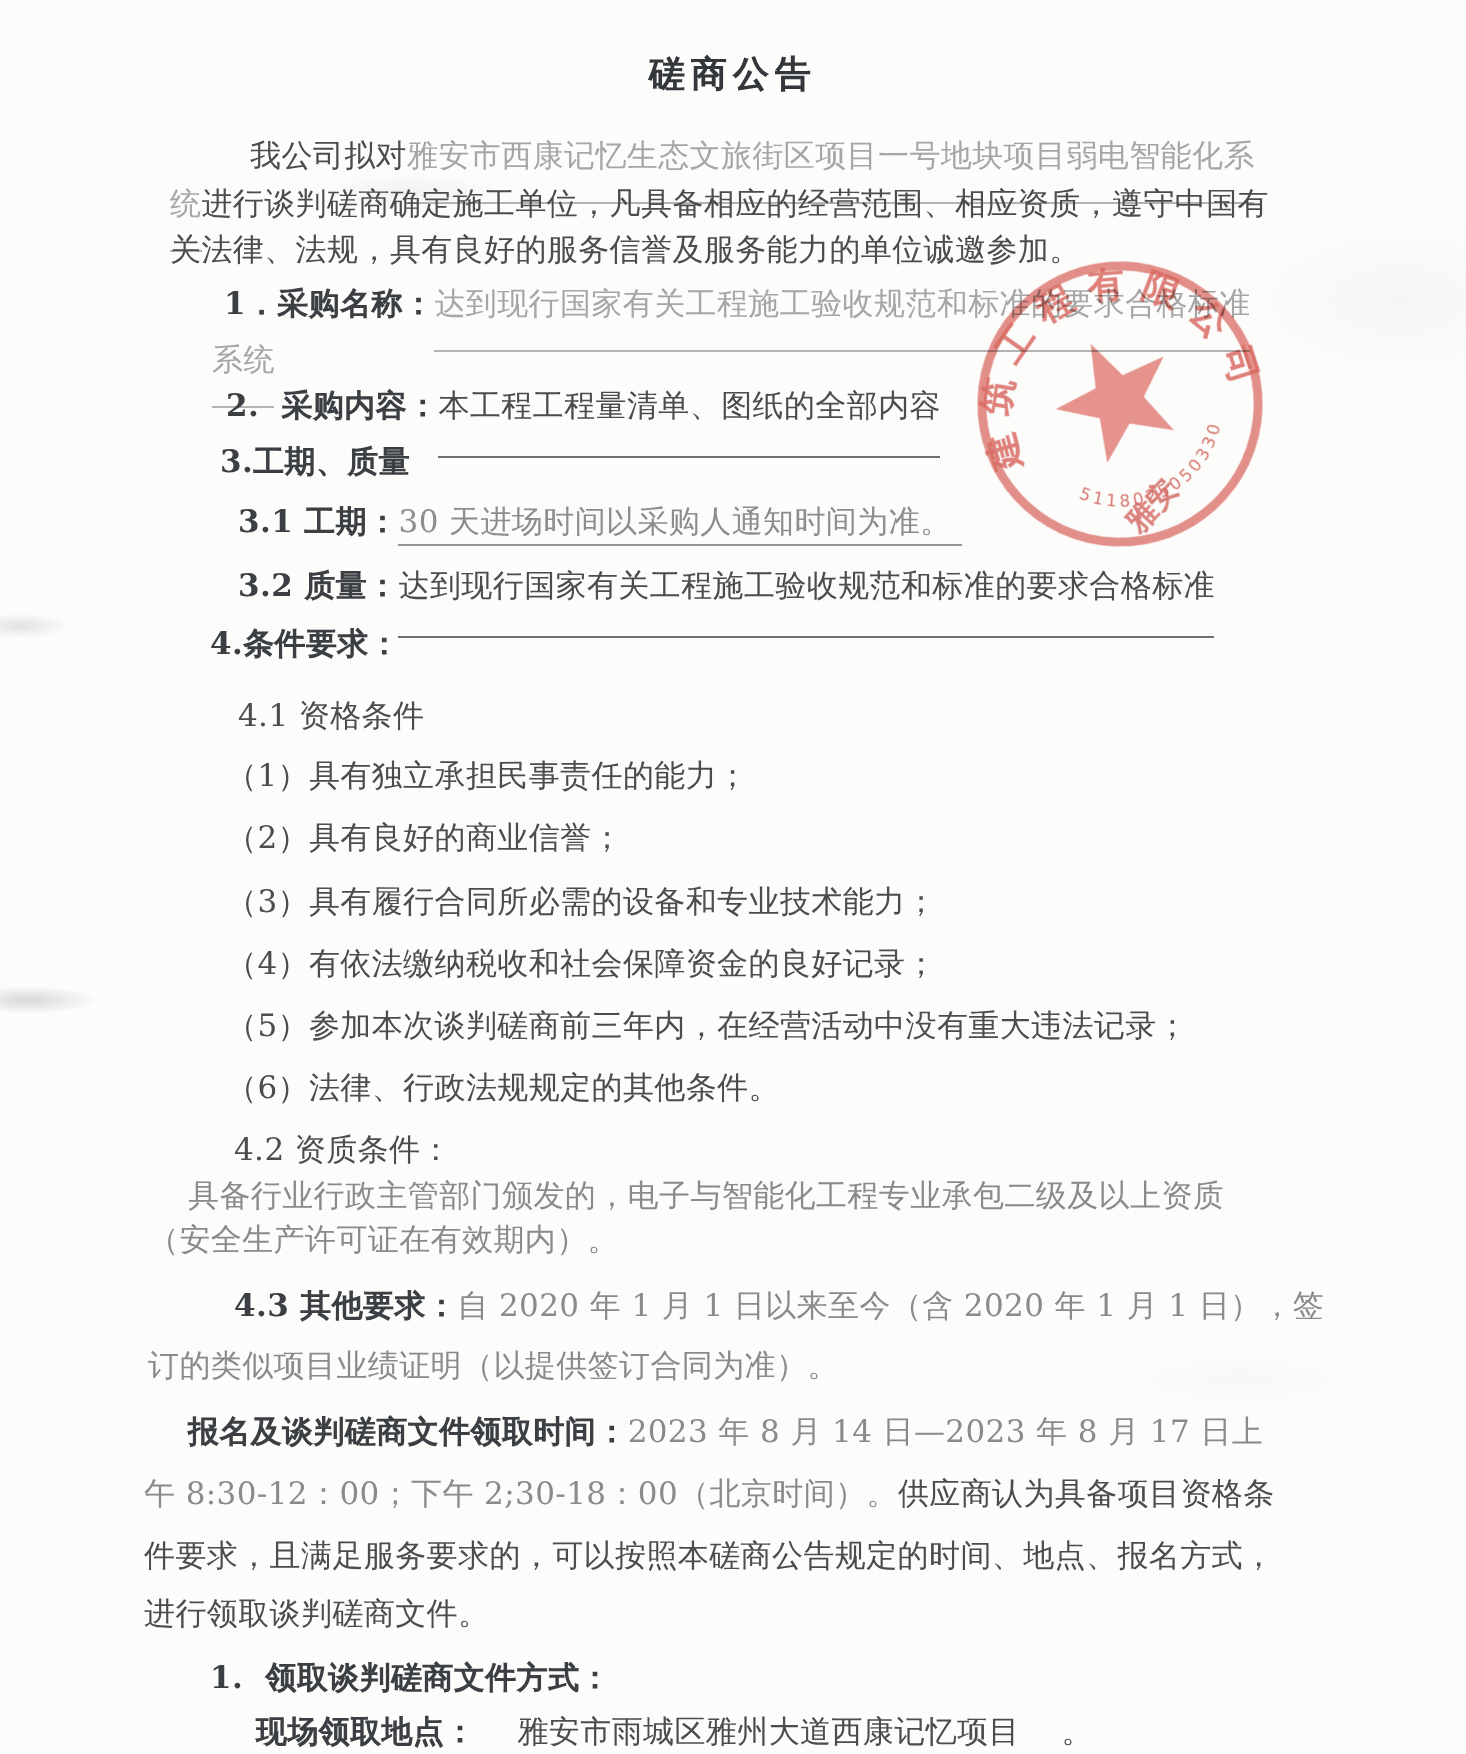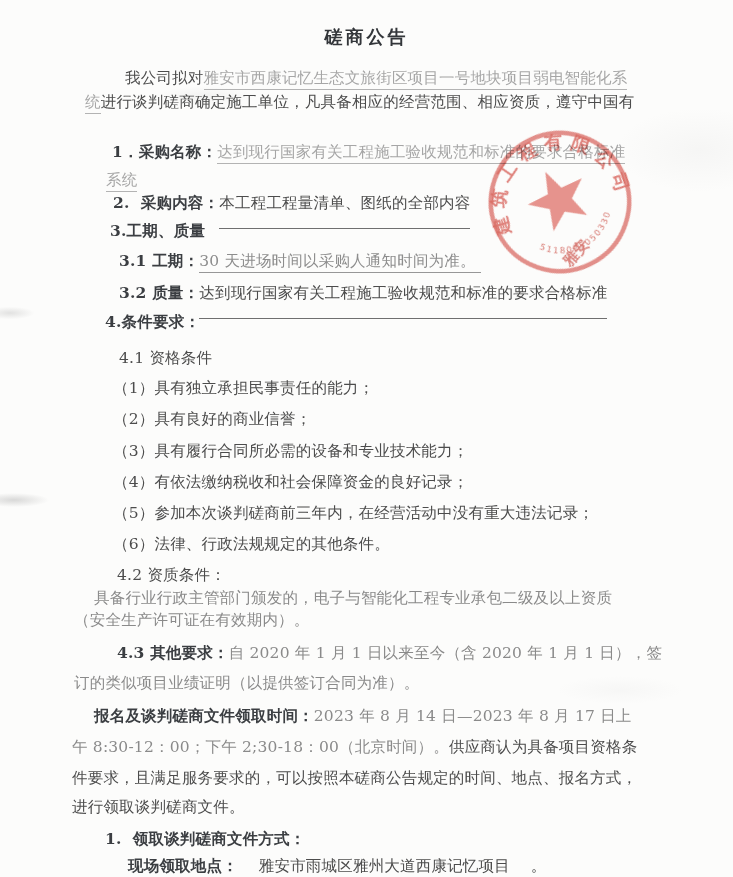--- a/index.html
+++ b/index.html
@@ -17,41 +17,42 @@
     color:#4c4c4c;
   }
   .title{
     position:absolute;top:8px;left:0;width:100%;text-align:center;
     font-size:18px;font-weight:bold;color:#33363a;letter-spacing:3px;margin-top:17px;
   }
   .ln{position:absolute;white-space:pre;font-size:15.5px;letter-spacing:.2px;line-height:21px;}
   .b{font-weight:bold;color:#3b3e42;}
   .n{color:#4c4c4c;}
   .g{color:#8a8a8a;}
-  .fu{color:#a6a6a6;border-bottom:1px solid #b3b3b3;padding-bottom:2px;}
+  .fu{color:#a6a6a6;border-bottom:1px solid #b3b3b3;padding-bottom:14px;}
   .du{color:#4c4c4c;border-bottom:1px solid #6f6f6f;padding-bottom:16px;}
   .gu{color:#8d8d8d;border-bottom:1px solid #979797;padding-bottom:2px;}
   .seal{
     position:absolute;left:486px;top:128px;width:148px;height:148px;
     transform:rotate(-26deg);
     mix-blend-mode:multiply;opacity:.9;filter:blur(.35px);
     pointer-events:none;
   }
   .seal text{font-family:"DejaVu Serif","Liberation Serif",serif;}
   .seal .serial{font-family:"DejaVu Sans","Liberation Sans",sans-serif;}
 </style>
 </head>
 <body>
 
 <div class="page">
 
   <div class="title">磋商公告</div>
 
   <div class="ln" style="top:68px;left:125px;"><span class="n">我公司拟对</span><span class="fu">雅安市西康记忆生态文旅街区项目一号地块项目弱电智能化系</span></div>
   <div class="ln" style="top:92px;left:85px;"><span class="fu">统</span><span class="n">进行谈判磋商确定施工单位，凡具备相应的经营范围、相应资质，遵守中国有</span></div>
+  <div class="ln" style="top:115px;left:85px;"><span class="n">关法律、法规，具有良好的服务信誉及服务能力的单位诚邀参加。</span></div>
 
   <div class="ln" style="top:141px;left:112px;"><span class="b">1．采购名称：</span><span class="fu">达到现行国家有关工程施工验收规范和标准的要求合格标准</span></div>
   <div class="ln" style="top:170px;left:106px;text-align:right;"><span class="fu">系统</span></div>
 
   <div class="ln" style="top:192px;left:113px;"><span class="b">2.  采购内容：</span><span class="du">本工程工程量清单、图纸的全部内容</span></div>
 
   <div class="ln" style="top:220px;left:110px;"><span class="b">3.工期、质量</span></div>
 
   <div class="ln" style="top:250px;left:119px;"><span class="b">3.1 工期：</span><span class="gu">30 天进场时间以采购人通知时间为准。 </span></div>
 

